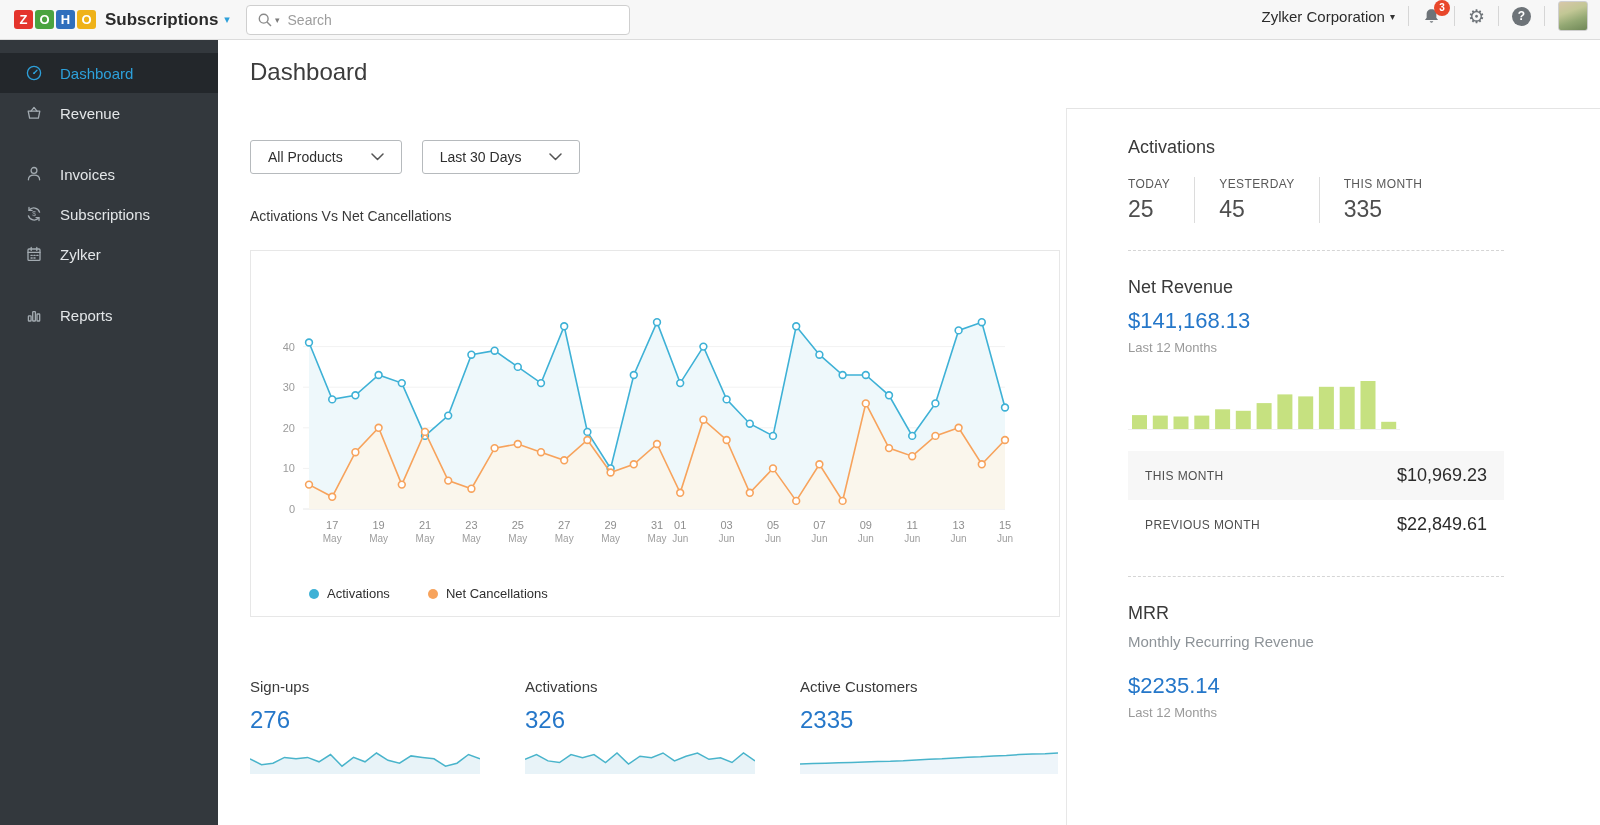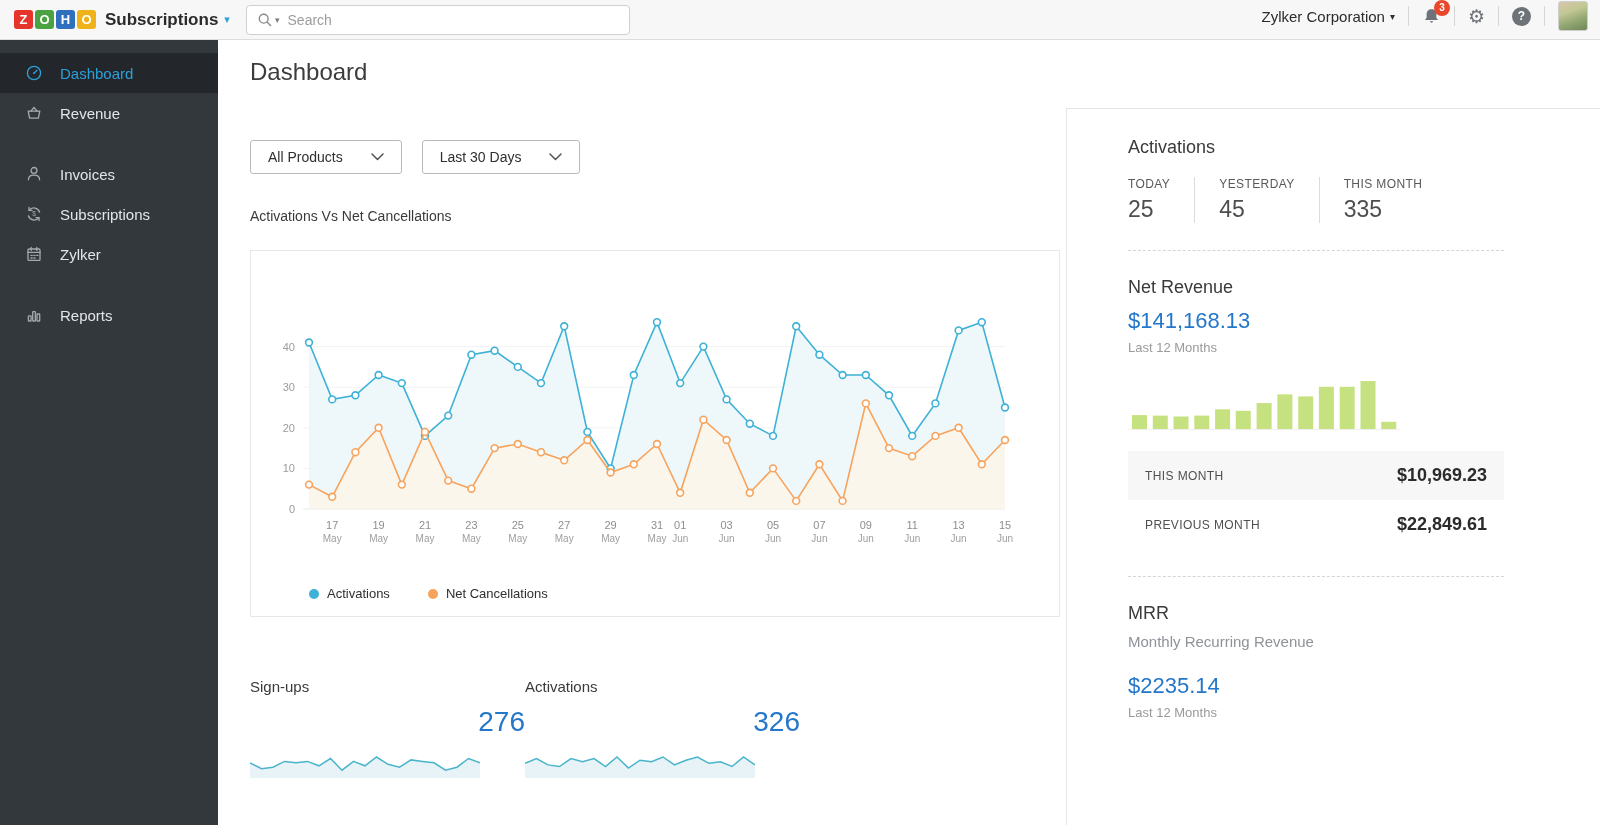--- a/index.html
+++ b/index.html
@@ -90,21 +90,21 @@
   .chart-card svg { display:block; }
   .legend {
     position:absolute; left:58px; bottom:15px; display:flex; gap:38px; align-items:center;
     font-size:13px; color:#2f2f2f;
   }
   .legend-item { display:flex; align-items:center; }
   .ldot { width:10px; height:10px; border-radius:50%; margin-right:8px; }
   .stats-row { position:absolute; top:638px; left:32px; display:flex; }
   .stat-card { width:275px; }
   .stat-label { font-size:15px; color:#3a3a3a; }
-  .stat-value { margin-top:11px; font-size:28px; color:#2577c9;text-align:right; }
+  .stat-value { margin-top:11px; font-size:24px; color:#2577c9; }
   .spark { margin-top:13px; display:block; }
   
   .rpanel {
     position:absolute; left:1066px; top:109px; width:534px; height:716px;
     border-left:1px solid #e7e7e7; background:#fff;
   }
   .rp-inner { padding:28px 96px 0 61px; }
   .rp-title { font-size:18px; font-weight:400; color:#3a3a3a; }
   .rstat { display:flex; margin-top:19px; }
   .rstat-col { padding-right:24px; margin-right:24px; border-right:1px solid #dcdcdc; }
@@ -112,21 +112,21 @@
   .rstat-label { font-size:12px; color:#595959; letter-spacing:.4px; }
   .rstat-value { margin-top:5px; font-size:23px; font-weight:300; color:#4e4e4e; }
   .dashed { border:none; border-top:1px dashed #d5d5d5; margin:27px 0 26px 0; }
   .nr-amount { margin-top:10px; font-size:22px; color:#2577c9; }
   .nr-caption { margin-top:6px; font-size:13px; color:#9a9a9a; }
   .nr-bars { margin-top:18px; display:block; }
   .rrows { margin-top:16px; }
   .rrow { display:flex; justify-content:space-between; align-items:center; height:49px; padding:0 17px; }
   .rrow:nth-child(odd) { background:#f7f7f7; }
   .rrow-label { font-size:12px; color:#4f4f4f; letter-spacing:.4px; }
-  .rrow-value { font-size:18px; color:#2b2b2b; font-weight:bold; }
+  .rrow-value { font-size:18px; color:#2b2b2b; font-weight:normal; }
   .mrr-sub { margin-top:9px; font-size:15px; color:#8d9398; }
   .mrr-amount { margin-top:23px; font-size:22px; color:#2577c9; }
   .mrr-caption { margin-top:6px; font-size:13px; color:#9a9a9a; }
   svg text { font-family:"Liberation Sans", sans-serif; }
 </style>
 </head>
 <body>
 
 <div id="page">
 
@@ -385,20 +385,28 @@
           </svg>
       </div>
       <div class="stat-card">
         <div class="stat-label">Activations</div>
         <div class="stat-value">326</div>
         <svg class="spark" width="230" height="28" viewBox="0 0 230 28">
             <path d="M0,27 L0.0,12.3 L11.5,7.6 L23.0,13.9 L34.5,15.5 L46.0,7.6 L57.5,10.8 L69.0,7.6 L80.5,15.5 L92.0,6.0 L103.5,17.1 L115.0,9.2 L126.5,10.8 L138.0,6.0 L149.5,13.9 L161.0,9.2 L172.5,6.0 L184.0,12.3 L195.5,10.8 L207.0,15.5 L218.5,6.0 L230.0,13.9 L230,27 Z" fill="#e8f3f8" stroke="none"></path>
             <polyline points="0.0,12.3 11.5,7.6 23.0,13.9 34.5,15.5 46.0,7.6 57.5,10.8 69.0,7.6 80.5,15.5 92.0,6.0 103.5,17.1 115.0,9.2 126.5,10.8 138.0,6.0 149.5,13.9 161.0,9.2 172.5,6.0 184.0,12.3 195.5,10.8 207.0,15.5 218.5,6.0 230.0,13.9" fill="none" stroke="#49b4cb" stroke-width="1.5"></polyline>
           </svg>
       </div>
+      <div class="stat-card">
+        <div class="stat-label">Active Customers</div>
+        <div class="stat-value">2335</div>
+        <svg class="spark" width="258" height="28" viewBox="0 0 258 28">
+            <path d="M0,27 L0.0,17.1 L12.9,16.6 L25.8,16.3 L38.7,15.8 L51.6,15.5 L64.5,15.0 L77.4,14.4 L90.3,14.2 L103.2,13.7 L116.1,12.9 L129.0,12.3 L141.9,11.8 L154.8,11.0 L167.7,10.2 L180.6,9.7 L193.5,8.9 L206.4,8.4 L219.3,7.6 L232.2,7.1 L245.1,6.8 L258.0,6.0 L258,27 Z" fill="#eef5fa" stroke="none"></path>
+            <polyline points="0.0,17.1 12.9,16.6 25.8,16.3 38.7,15.8 51.6,15.5 64.5,15.0 77.4,14.4 90.3,14.2 103.2,13.7 116.1,12.9 129.0,12.3 141.9,11.8 154.8,11.0 167.7,10.2 180.6,9.7 193.5,8.9 206.4,8.4 219.3,7.6 232.2,7.1 245.1,6.8 258.0,6.0" fill="none" stroke="#49b4cb" stroke-width="1.5"></polyline>
+          </svg>
+      </div>
     </div>
   </div>
 
   <div class="rpanel">
     <div class="rp-inner">
       <h2 class="rp-title">Activations</h2>
       <div class="rstat">
         <div class="rstat-col">
           <div class="rstat-label">TODAY</div>
           <div class="rstat-value">25</div>

